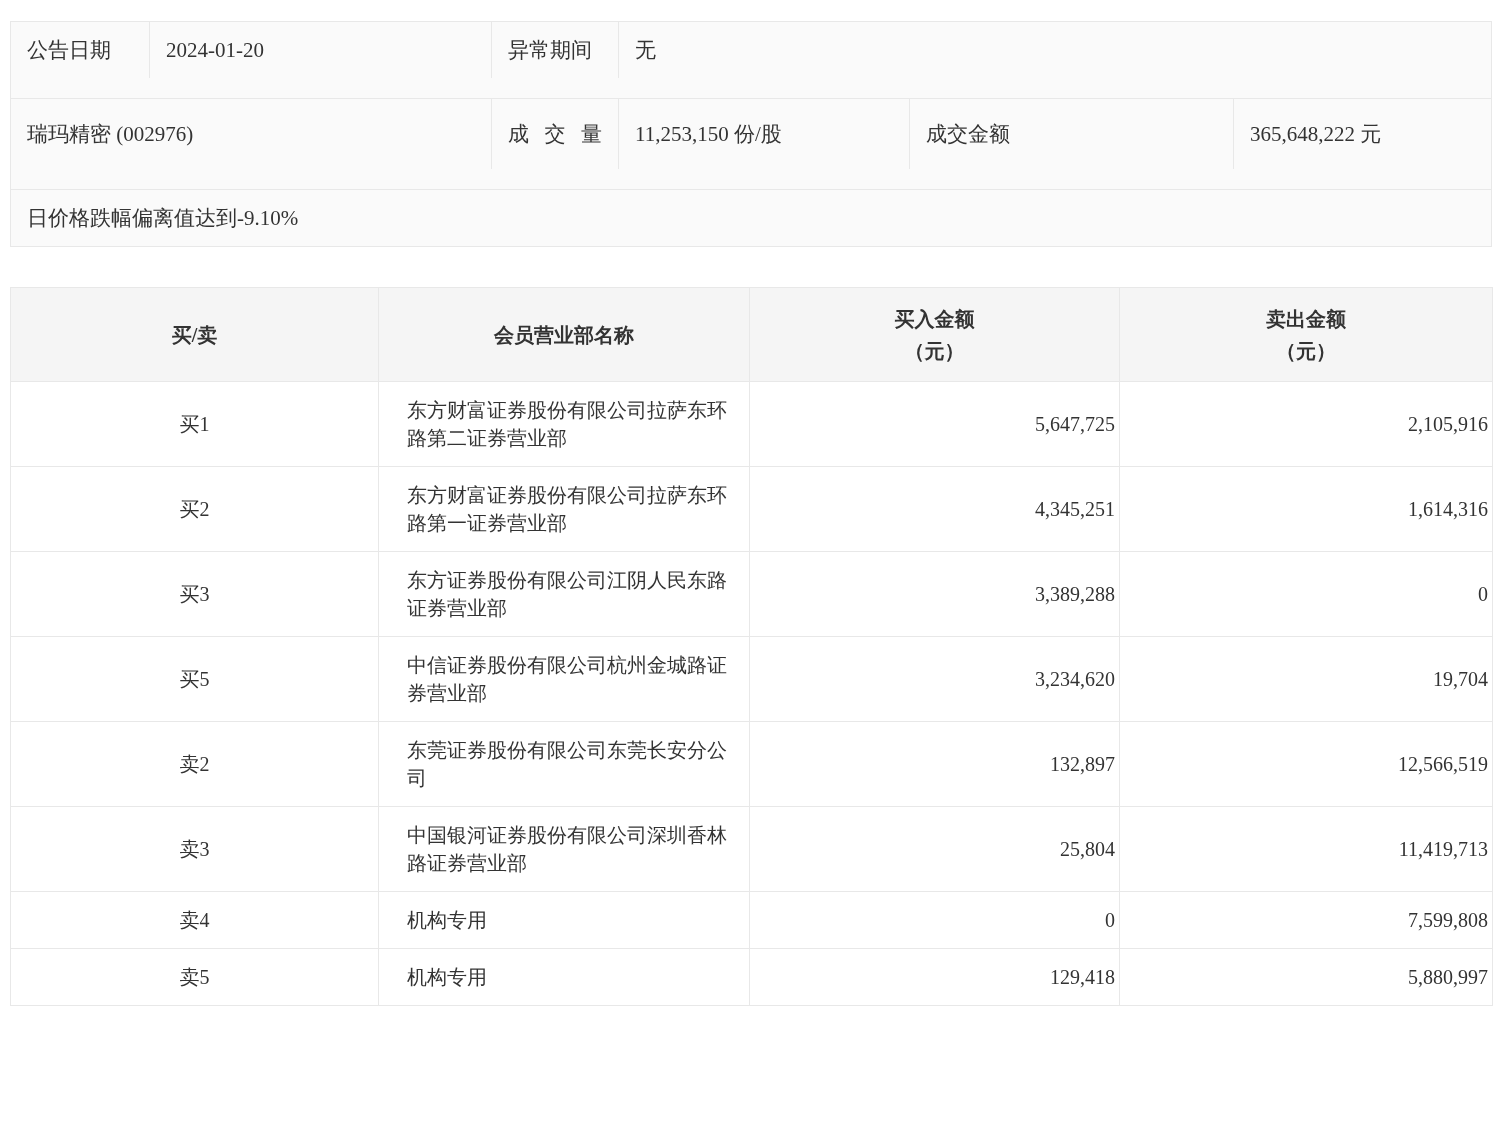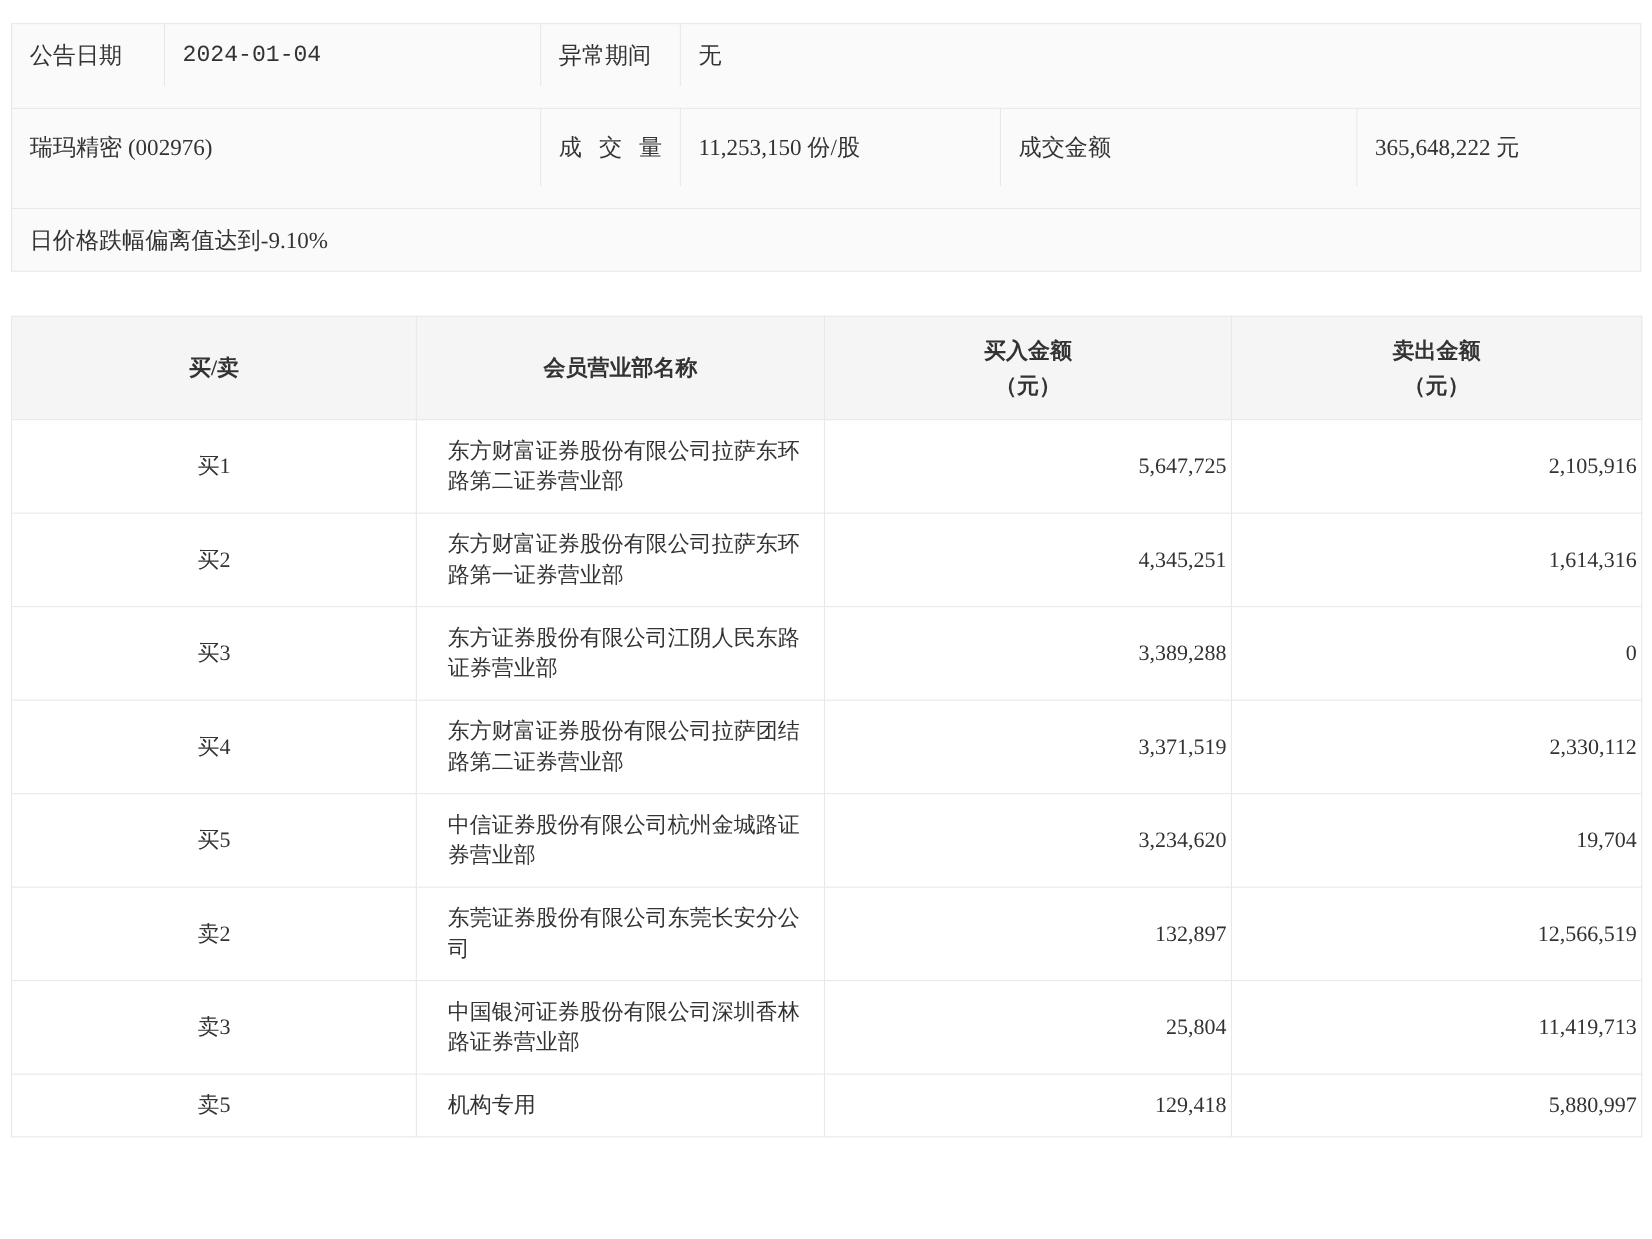--- a/index.html
+++ b/index.html
@@ -23,21 +23,21 @@
     background: #fafafa;
     font-size: 21px;
   }
   .info-row {
     display: grid;
   }
   .info-row + .info-row {
     border-top: 1px solid #e8e8e8;
     margin-top: 20px;
   }
-  .info-row-1 { grid-template-columns: 138px 342px 127px 1fr; min-height: 56px; font-family: Liberation Mono, monospace; }
+  .info-row-1 { grid-template-columns: 138px 342px 127px 1fr; min-height: 56px; }
   .info-row-2 { grid-template-columns: 480px 127px 291px 324px 1fr; min-height: 70px; }
   .info-row-3 { grid-template-columns: 1fr; min-height: 56px; }
   .info-cell {
     display: flex;
     align-items: center;
     padding: 0 16px;
     box-sizing: border-box;
   }
   .info-cell + .info-cell {
     border-left: 1px solid #e8e8e8;
@@ -84,21 +84,21 @@
   td.cell-buy, td.cell-sell { text-align: right; padding-right: 4px; }
 </style>
 </head>
 <body>
 
 <div class="page">
 
   <div class="info-table">
     <div class="info-row info-row-1">
       <div class="info-cell">公告日期</div>
-      <div class="info-cell">2024-01-04</div>
+      <div class="info-cell">2024-01-20</div>
       <div class="info-cell">异常期间</div>
       <div class="info-cell">无</div>
     </div>
     <div class="info-row info-row-2">
       <div class="info-cell">瑞玛精密 (002976)</div>
       <div class="info-cell">
           <span class="justify-label">成交量</span>
         </div>
       <div class="info-cell">11,253,150 份/股</div>
       <div class="info-cell">成交金额</div>
@@ -145,26 +145,20 @@
       <td class="cell-sell">1,614,316</td>
     </tr>
 
     <tr>
       <td class="cell-side">买3</td>
       <td class="cell-branch">东方证券股份有限公司江阴人民东路证券营业部</td>
       <td class="cell-buy">3,389,288</td>
       <td class="cell-sell">0</td>
     </tr>
 
-    <tr>
-      <td class="cell-side">买4</td>
-      <td class="cell-branch">东方财富证券股份有限公司拉萨团结路第二证券营业部</td>
-      <td class="cell-buy">3,371,519</td>
-      <td class="cell-sell">2,330,112</td>
-    </tr>
 
     <tr>
       <td class="cell-side">买5</td>
       <td class="cell-branch">中信证券股份有限公司杭州金城路证券营业部</td>
       <td class="cell-buy">3,234,620</td>
       <td class="cell-sell">19,704</td>
     </tr>
 
 
     <tr>
@@ -174,20 +168,26 @@
       <td class="cell-sell">12,566,519</td>
     </tr>
 
     <tr>
       <td class="cell-side">卖3</td>
       <td class="cell-branch">中国银河证券股份有限公司深圳香林路证券营业部</td>
       <td class="cell-buy">25,804</td>
       <td class="cell-sell">11,419,713</td>
     </tr>
 
+    <tr>
+      <td class="cell-side">卖4</td>
+      <td class="cell-branch">机构专用</td>
+      <td class="cell-buy">0</td>
+      <td class="cell-sell">7,599,808</td>
+    </tr>
 
     <tr>
       <td class="cell-side">卖5</td>
       <td class="cell-branch">机构专用</td>
       <td class="cell-buy">129,418</td>
       <td class="cell-sell">5,880,997</td>
     </tr>
   </tbody>
   </table>
 

